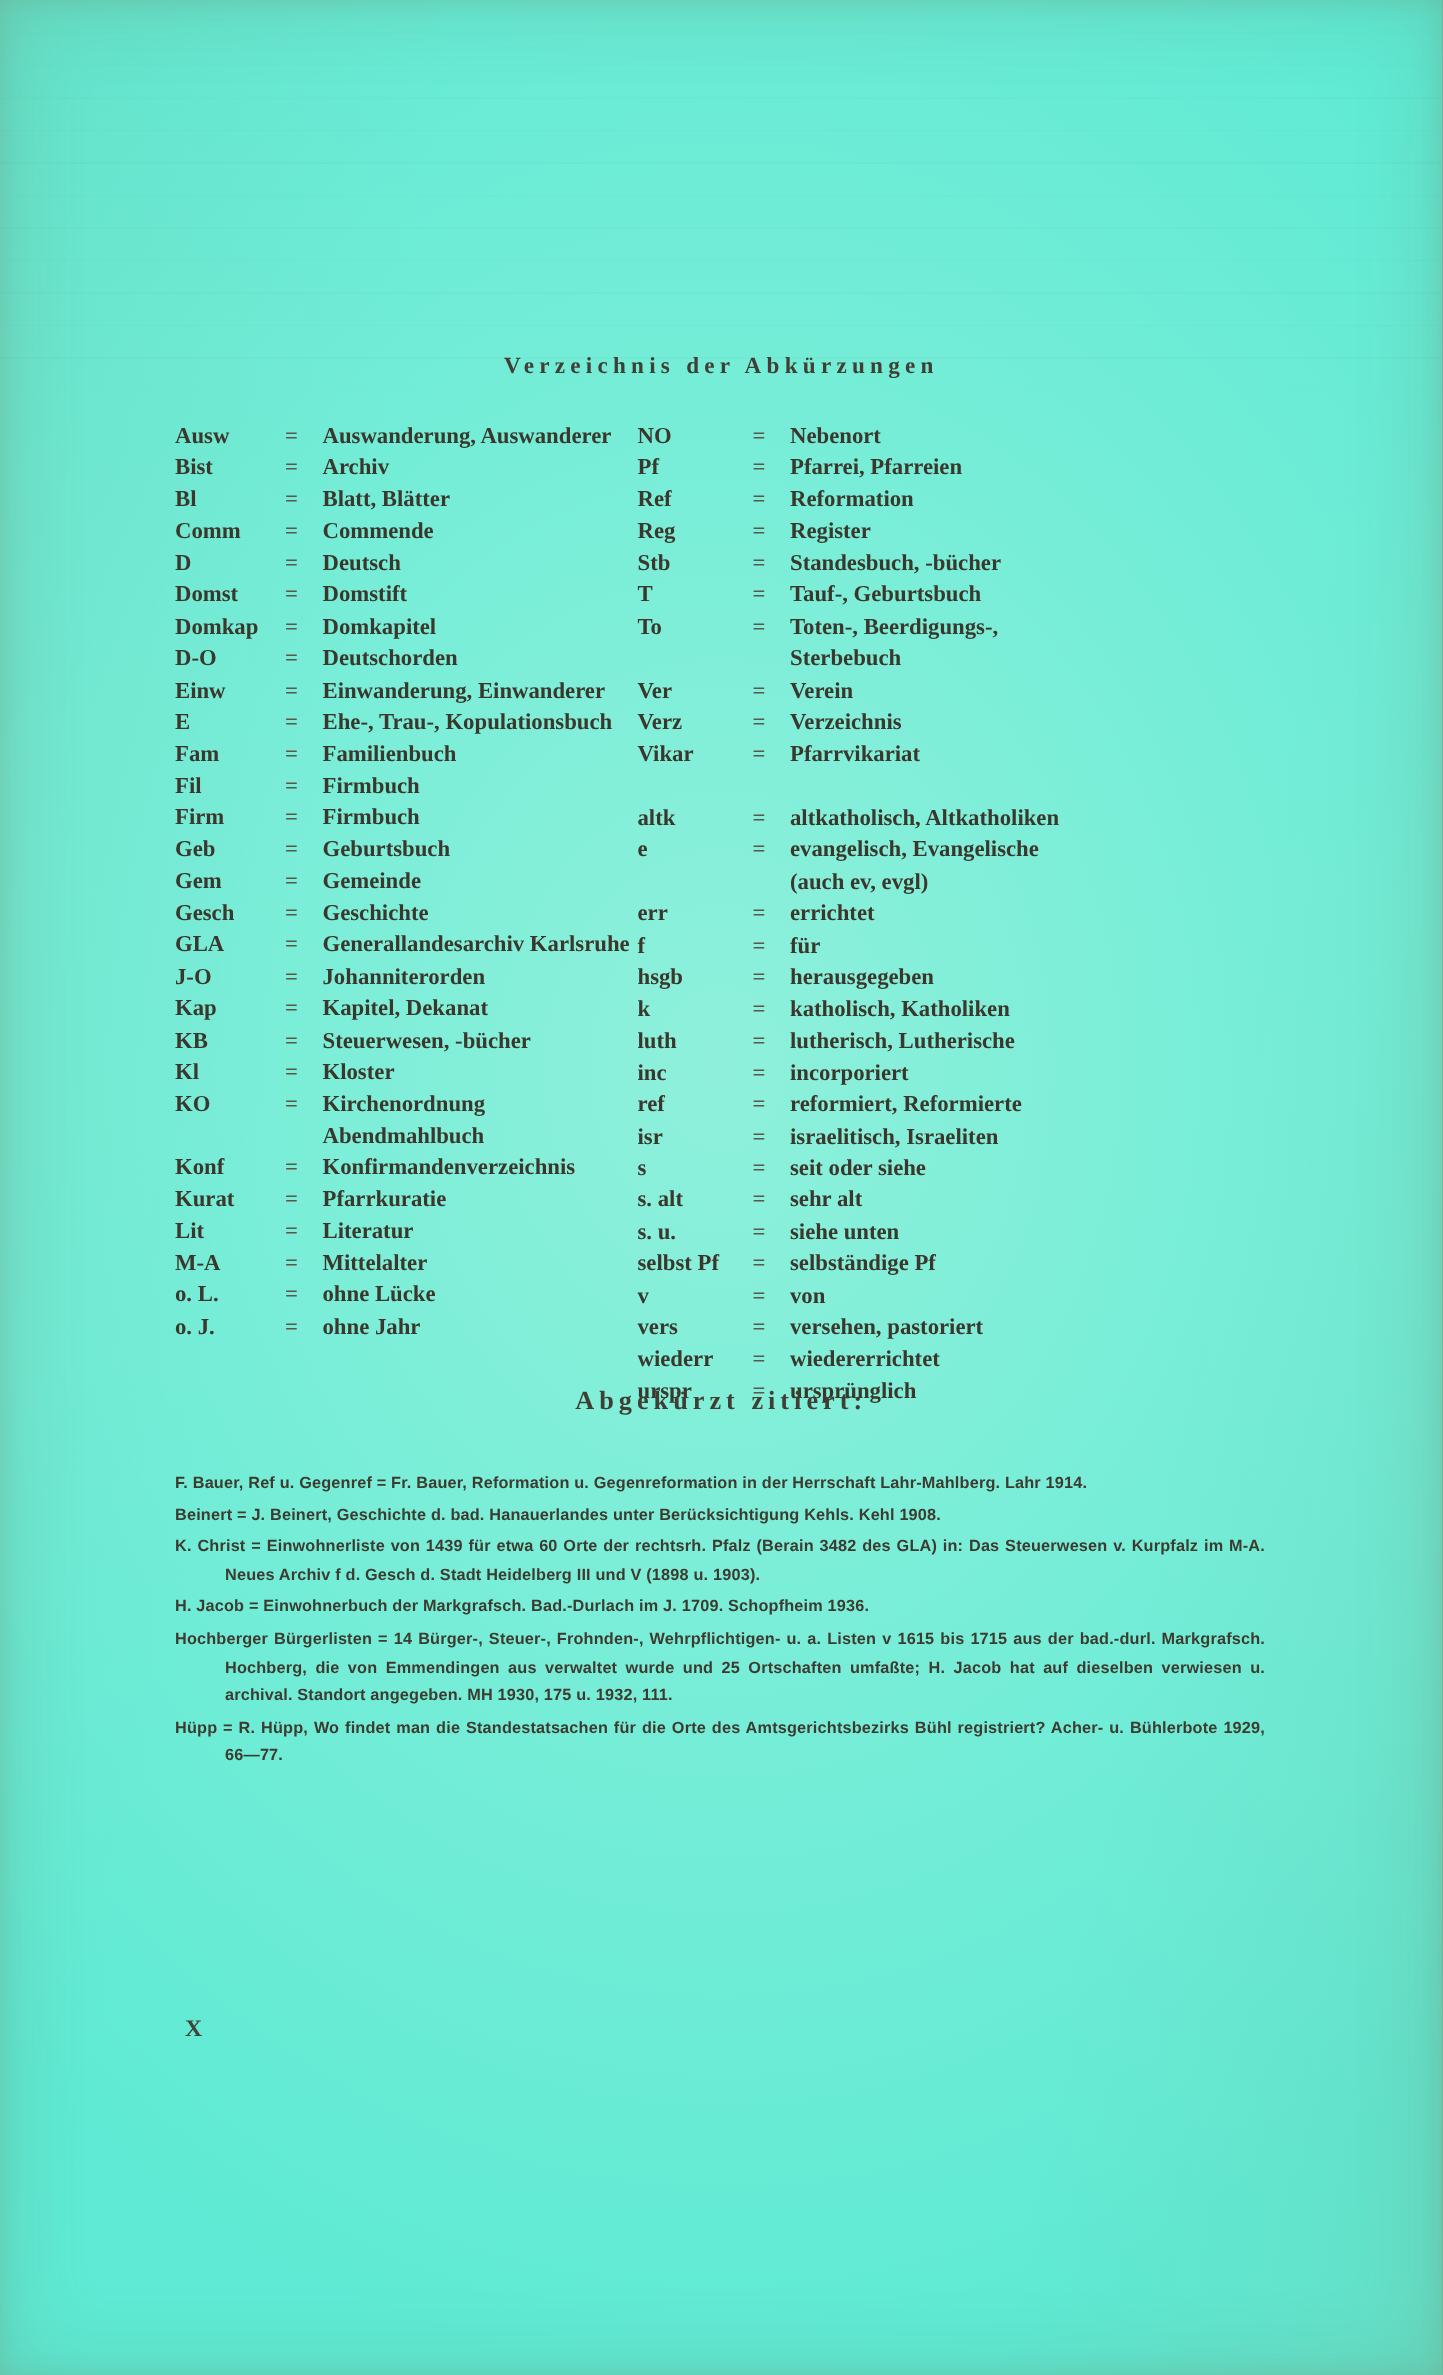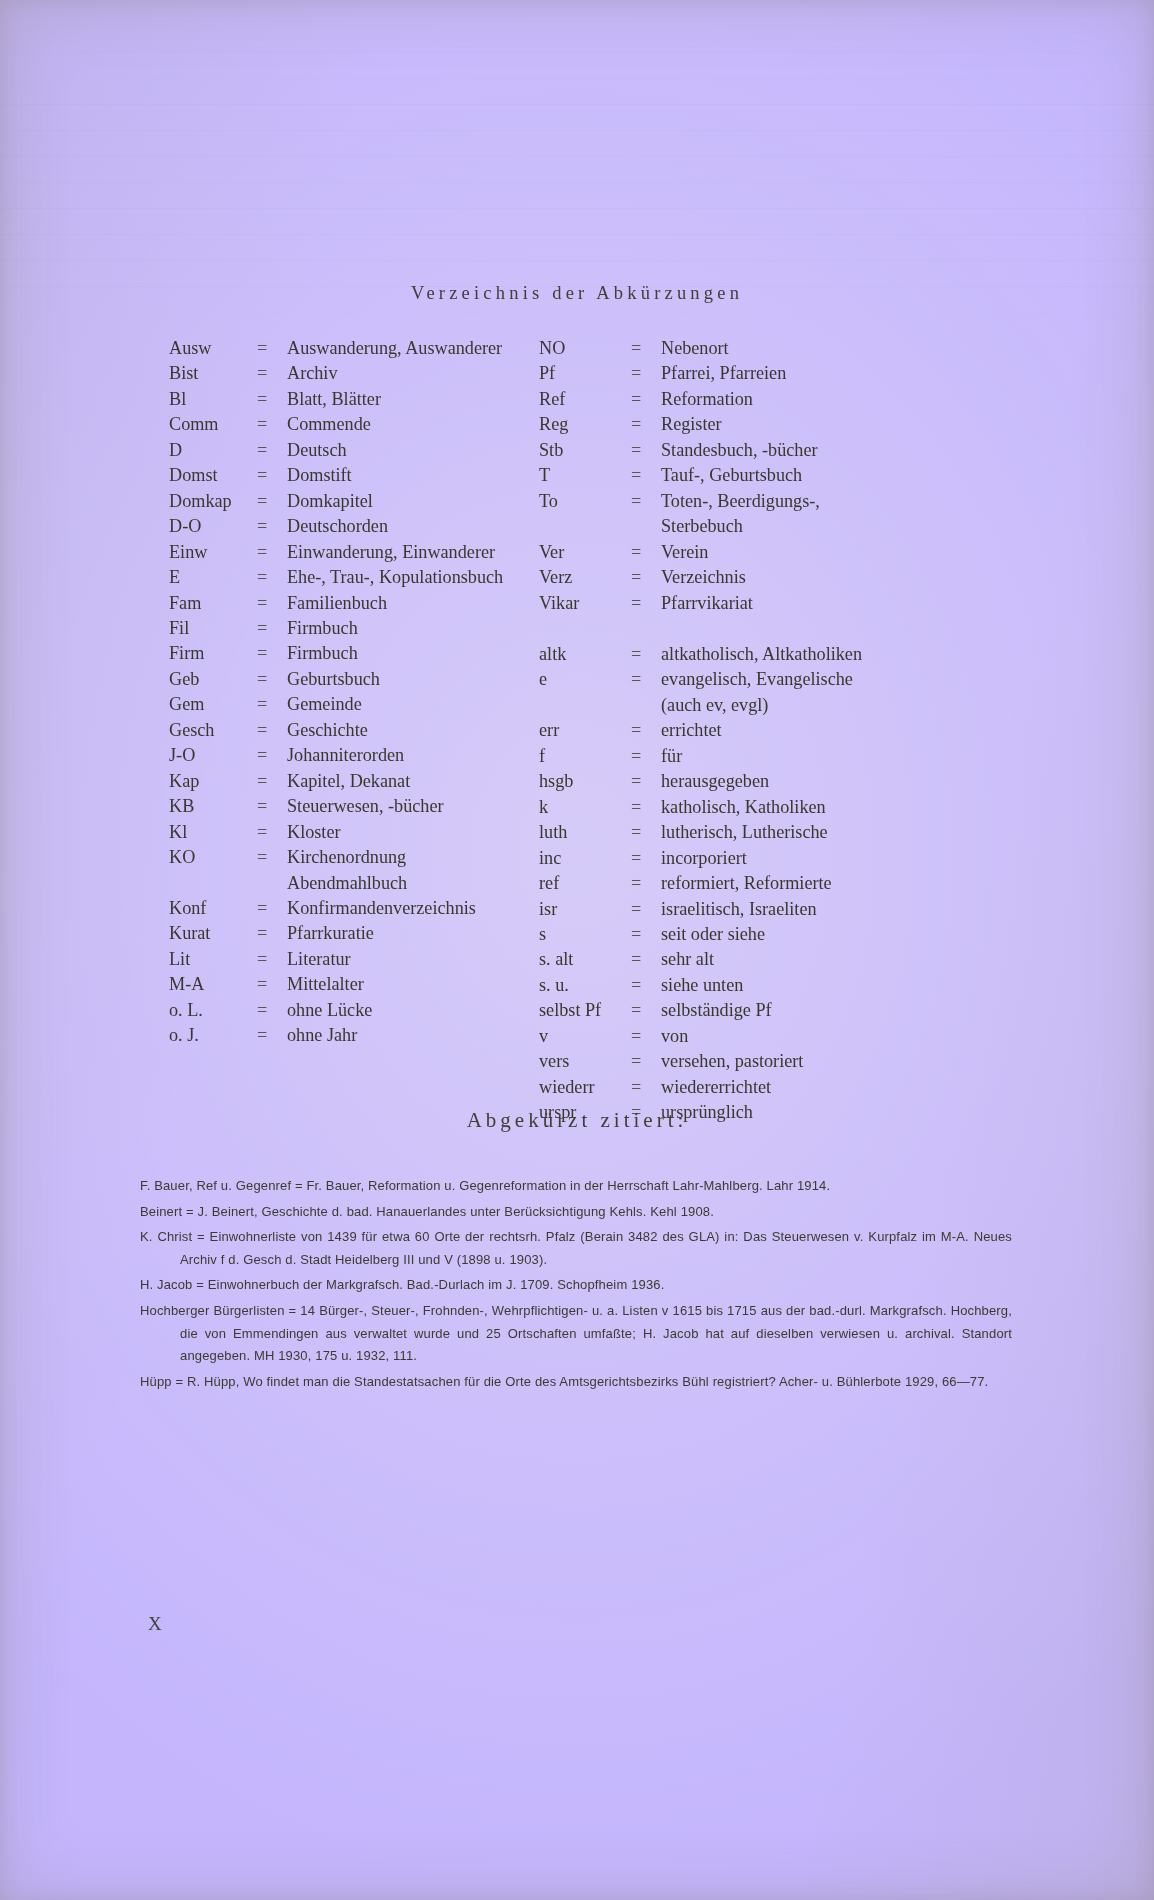--- a/index.html
+++ b/index.html
@@ -4,24 +4,25 @@
 <style>
   html, body {
     margin: 0;
     padding: 0;
     background: #8f8f84;
   }
   .page {
     position: relative;
     width: 1154px;
     height: 1900px;
-    background: #c4b5fd;
+    background: #5eead4;
     overflow: hidden;
     font-family: "Liberation Serif", "DejaVu Serif", serif;
     color: #3b3a30;
+    font-weight: bold;
   }
   
   .paper-grain {
     position: absolute;
     inset: 0;
     pointer-events: none;
     background:
       radial-gradient(ellipse 120% 90% at 50% 45%, rgba(255,255,235,0.30) 0%, rgba(255,255,235,0) 62%),
       radial-gradient(ellipse 140% 120% at 50% 50%, rgba(0,0,0,0) 55%, rgba(120,112,80,0.16) 100%),
       linear-gradient(100deg, rgba(160,155,110,0.10) 0%, rgba(0,0,0,0) 25%, rgba(0,0,0,0) 76%, rgba(150,145,105,0.12) 100%);
@@ -55,21 +56,21 @@
   .abbrev-area {
     position: absolute;
     left: 140px;
     top: 336px;
     width: 880px;
   }
   .abbrev-cols {
     display: flex;
     align-items: flex-start;
   }
-  .col-left  { width: 370px; flex: 0 0 370px; margin-left: 29px; }
+  .col-left  { width: 370px; flex: 0 0 370px; }
   .col-right { width: 500px; flex: 0 0 500px; }
 
   table.abbrev {
     border-collapse: collapse;
     font-size: 18.2px;
     line-height: 25.45px;
     color: #3a382c;
   }
   table.abbrev td {
     padding: 0;
@@ -214,20 +215,25 @@
                   <td class="key">Gem</td>
                   <td class="eq">=</td>
                   <td class="val">Gemeinde</td>
                 </tr>
                 <tr>
                   <td class="key">Gesch</td>
                   <td class="eq">=</td>
                   <td class="val">Geschichte</td>
                 </tr>
                 <tr>
+                  <td class="key">GLA</td>
+                  <td class="eq">=</td>
+                  <td class="val">Generallandesarchiv Karlsruhe</td>
+                </tr>
+                <tr>
                   <td class="key">J-O</td>
                   <td class="eq">=</td>
                   <td class="val">Johanniterorden</td>
                 </tr>
                 <tr>
                   <td class="key">Kap</td>
                   <td class="eq">=</td>
                   <td class="val">Kapitel, Dekanat</td>
                 </tr>
                 <tr>

